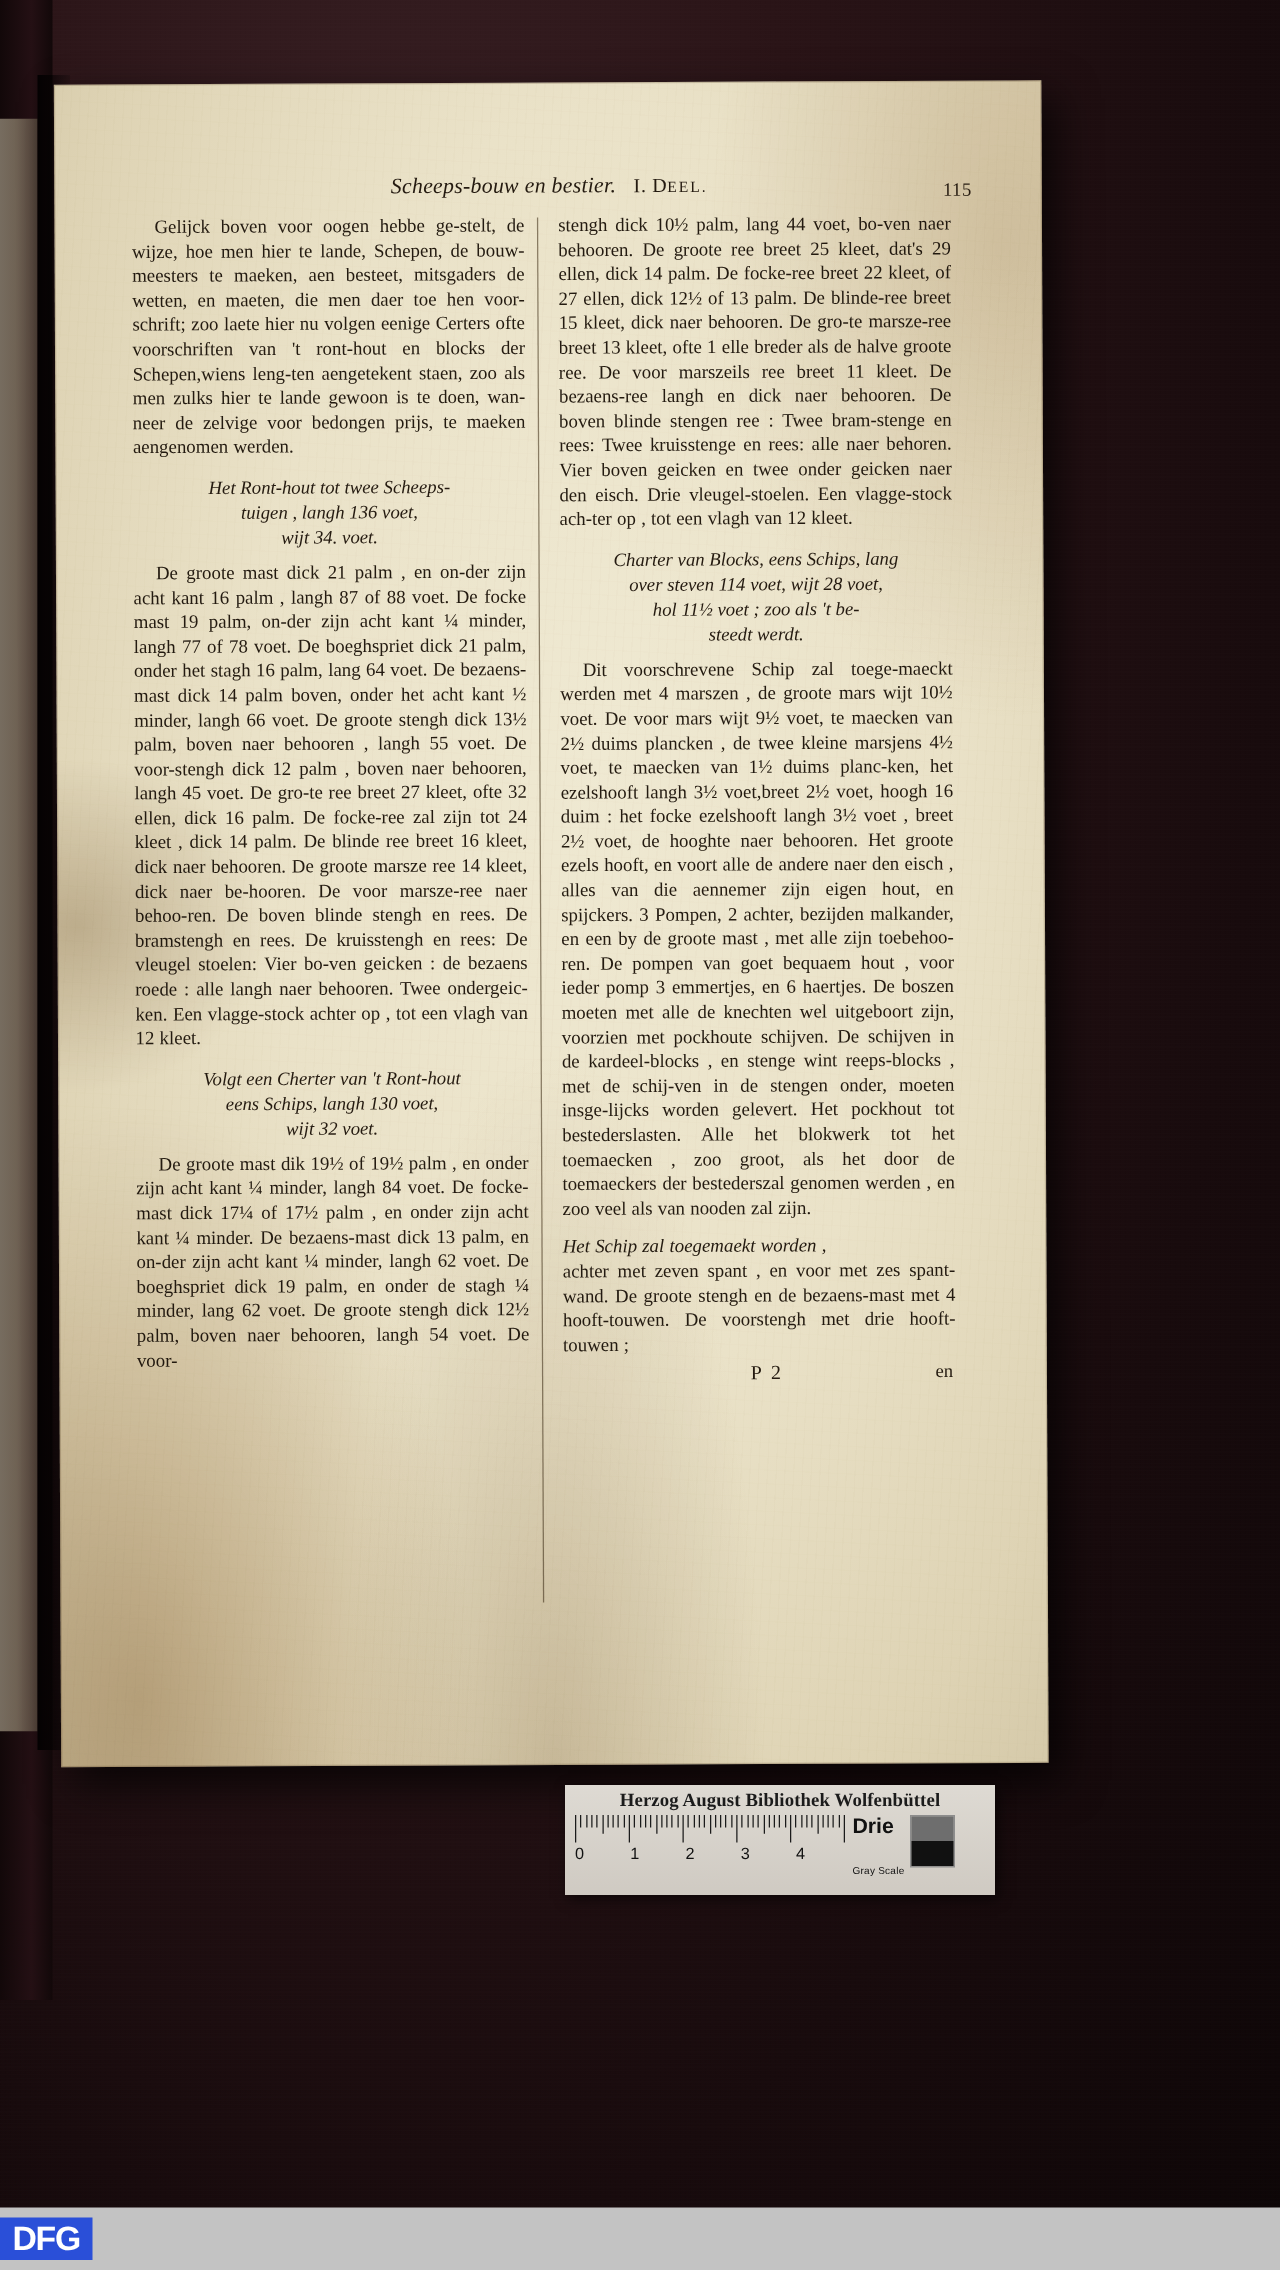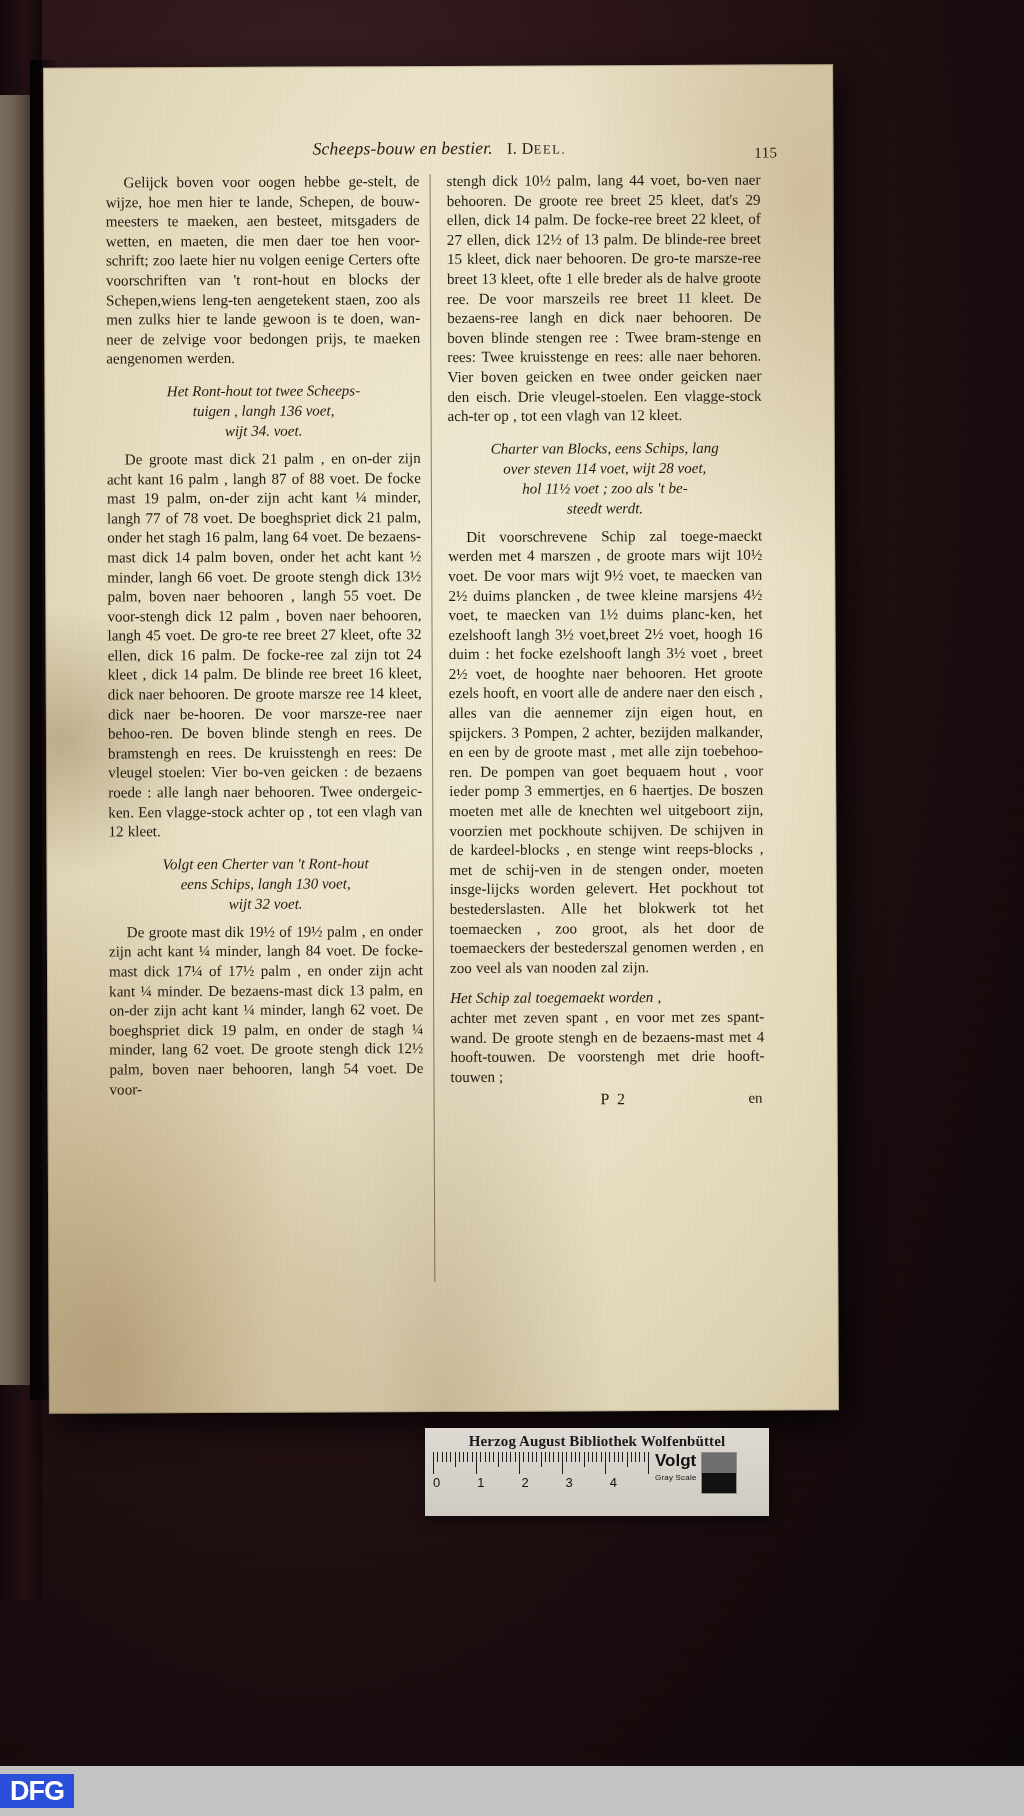--- a/index.html
+++ b/index.html
@@ -68,34 +68,34 @@
   p.body.indent{text-indent:18px;}
   .hdr{margin:12px 0 9px 0;font-style:italic;font-size:15px;line-height:20px;
     text-align:center;color:#241a10;}
   .gap{height:11px;}
 
   .sigline{margin-top:4px;position:relative;height:24px;}
   .sig{position:absolute;left:150px;font-size:16px;letter-spacing:2px;color:#241a10;}
   .catch{position:absolute;right:2px;font-size:15px;color:#241a10;}
 
   
-  .card{position:absolute;left:425px;top:1428px;width:344px;height:88px;
+  .card{position:absolute;left:452px;top:1428px;width:344px;height:88px;
      background:linear-gradient(180deg,#dedad3,#cfcac2);
      box-shadow:2px 3px 10px rgba(0,0,0,.6);}
   .card-title{font-family:"Liberation Serif",serif;font-weight:bold;font-size:15px;
      color:#1b1b1b;text-align:center;padding-top:5px;letter-spacing:.1px;}
   .card-body{display:flex;align-items:flex-start;padding:2px 6px 0 8px;}
   .ruler{width:218px;}
   .ticks{height:22px;position:relative;}
   .ticks i{position:absolute;top:0;width:1px;background:#1b1b1b;}
   .nums{display:flex;justify-content:space-between;font-family:"Liberation Sans",sans-serif;
      font-size:13px;color:#111;padding-top:1px;width:184px;}
   .kodak{font-family:"Liberation Sans",sans-serif;font-weight:bold;font-size:17px;
      color:#111;margin-left:4px;line-height:17px;}
-  .kodak small{display:block;font-weight:normal;font-size:8px;letter-spacing:.2px;}
+  .kodak small{display:block;font-weight:normal;font-size:8px;letter-spacing:.2px;margin-top:19px;}
   .patch{width:34px;height:40px;margin-left:4px;
      background:linear-gradient(180deg,#6e6e6e 0%,#6e6e6e 50%,#111 50%,#111 100%);
      border:1px solid #8d8d8d;}
 
   
   .footer{position:absolute;left:0;bottom:0;width:1024px;height:50px;
      background:#c3c3c3;display:flex;align-items:center;}
   .dfg{width:74px;height:34px;background:#2a4fd8;color:#fff;
      font-family:"Liberation Sans",sans-serif;font-weight:bold;font-size:27px;
      display:flex;align-items:center;justify-content:center;letter-spacing:-1px;
@@ -237,21 +237,21 @@
         </div>
       <div class="nums">
         <span>0</span>
         <span>1</span>
         <span>2</span>
         <span>3</span>
         <span>4</span>
       </div>
     </div>
     <div class="kodak">
-      <span>Volgt</span>
+      <span>Drie</span>
       <small>Gray Scale</small>
     </div>
     <div class="patch"></div>
   </div>
 </div>
 
 <div class="footer">
   <div class="dfg">DFG</div>
 </div>
 

